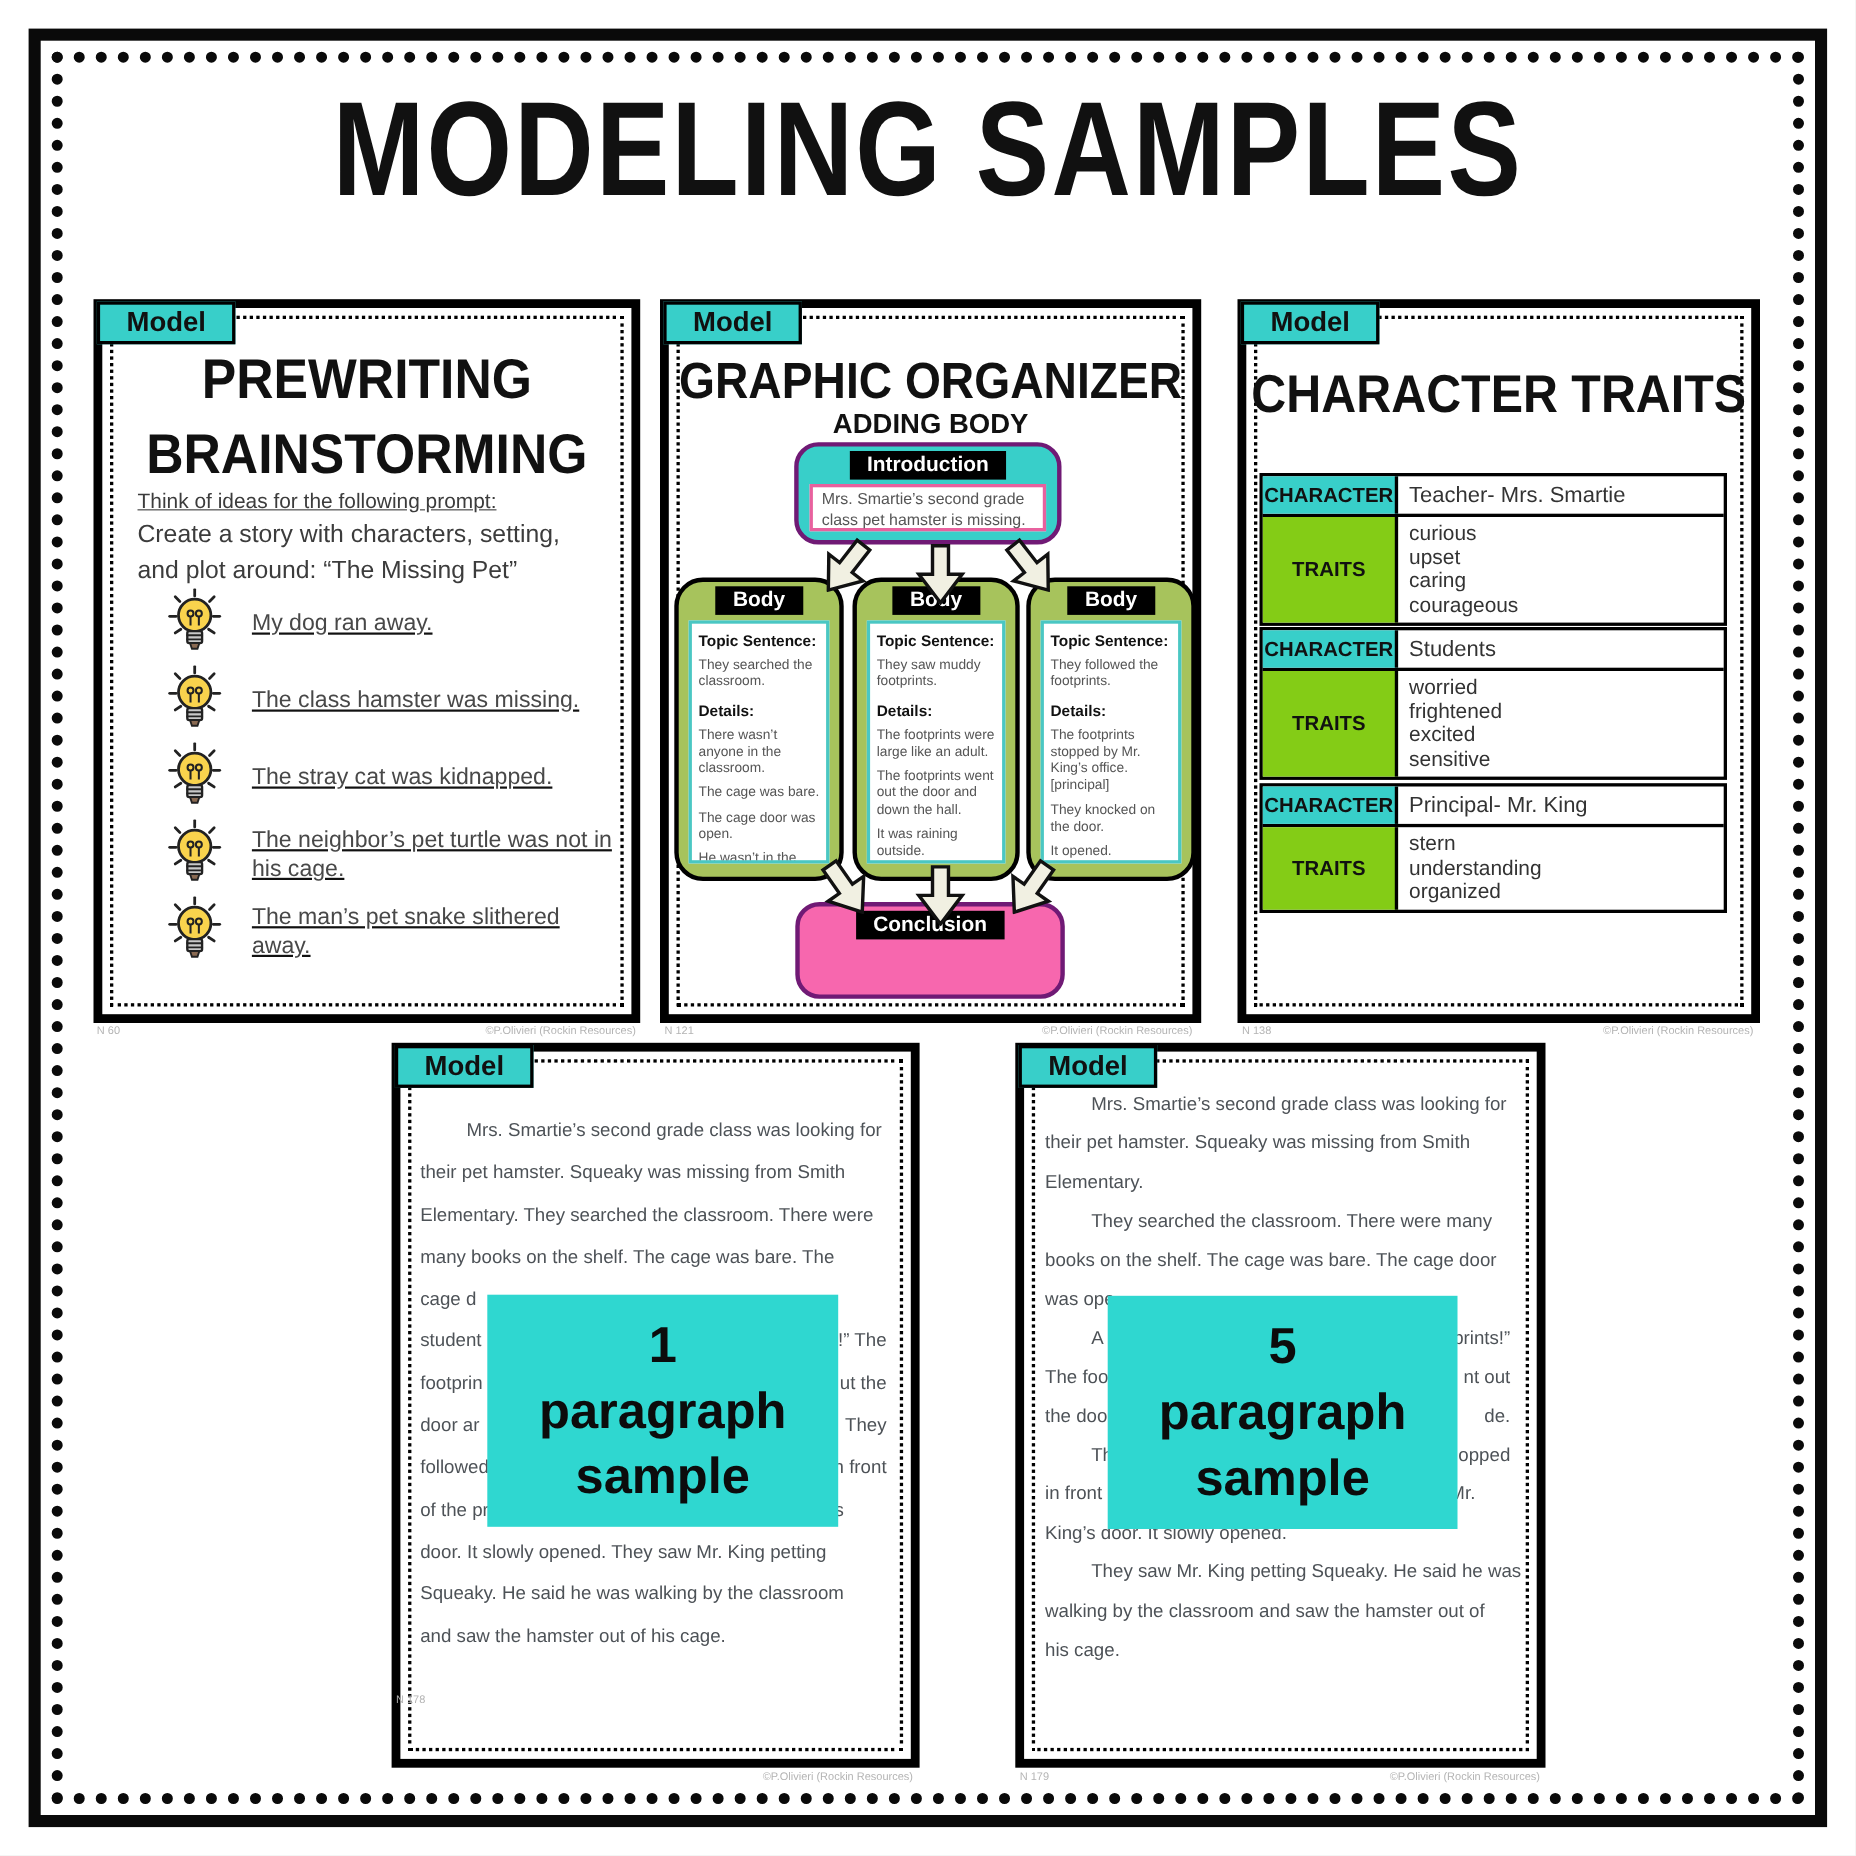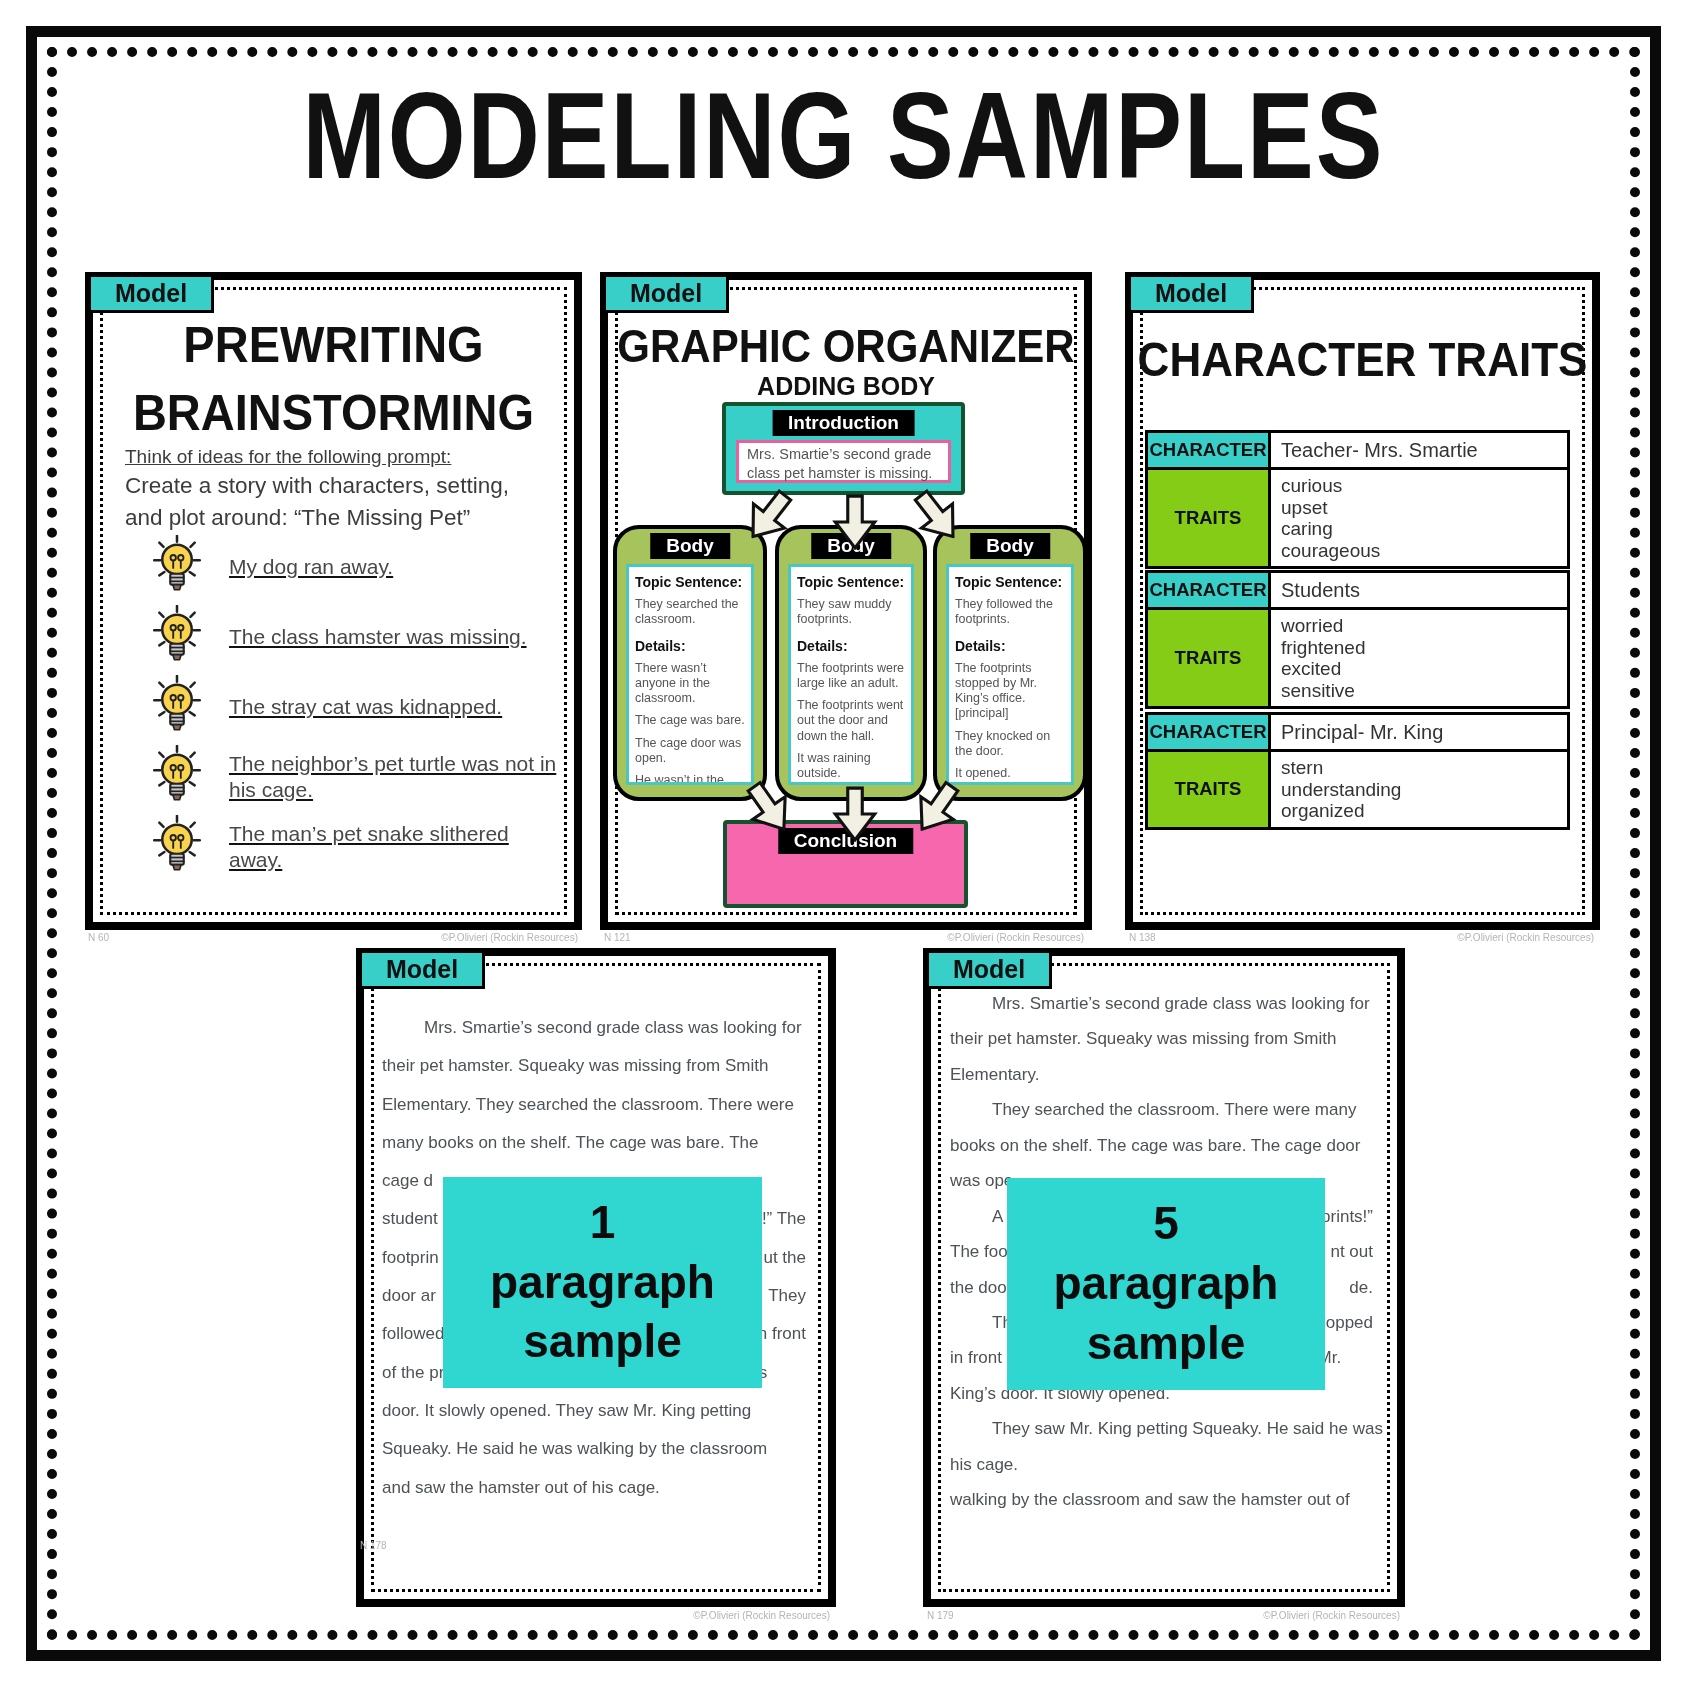--- a/index.html
+++ b/index.html
@@ -24,21 +24,21 @@
             font-size:47px;font-weight:bold;line-height:1.35;transform:scaleY(1.08);transform-origin:top center;}
   .c1-pi{position:absolute;left:32px;top:166px;font-size:19px;color:#3c3c3c;text-decoration:underline;}
   .c1-pm{position:absolute;left:32px;top:190px;font-size:22.5px;color:#3c3c3c;line-height:1.4;}
   .ideas{position:absolute;left:58px;top:252px;right:16px;text-decoration:underline;}
   .bi{display:flex;align-items:center;gap:26px;height:70px;}
   .bi-t{font-size:21px;color:#484848;line-height:1.25;}
   .bulb{flex:0 0 52px;display:flex;}
   
   .c2-title{position:absolute;top:40px;left:0;right:0;margin:0;text-align:center;font-size:42px;font-weight:bold;transform:scaleY(1.1);transform-origin:top center;}
   .c2-sub{position:absolute;top:92px;left:0;right:0;text-align:center;font-size:25px;font-weight:bold;}
-  .obox{position:absolute;border:4px solid #14532d;border-radius:4px;box-sizing:border-box;}
+  .obox{position:absolute;border:4px solid #701a75;border-radius:22px;box-sizing:border-box;}
   .intro{left:114px;top:122px;width:243px;height:93px;background:#38CFC9;}
   .blabel{position:absolute;top:4px;left:50%;transform:translateX(-50%);background:#000;color:#fff;
           font-weight:bold;font-size:19px;padding:2px 16px;white-space:nowrap;}
   .intro-in{position:absolute;left:10px;right:10px;top:34px;bottom:8px;background:#fff;border:3px solid #E8619E;
             font-size:14.5px;color:#555;padding:2px 8px;line-height:1.28;box-sizing:border-box;}
   .bodybox{position:absolute;top:245px;height:276px;background:#A7C35C;border:4px solid #000;border-radius:26px;box-sizing:border-box;}
   .b1{left:5px;width:154px;} .b2{left:167px;width:152px;} .b3{left:325px;width:154px;}
   .body-in{position:absolute;left:9px;right:9px;top:35px;bottom:12px;background:#fff;border:3px solid #4AC7C3;
            padding:7px 6px;font-size:12.5px;color:#555;line-height:1.22;box-sizing:border-box;overflow:hidden;}
   .tl{font-weight:bold;color:#111;font-size:14px;margin:0 0 6px 0;}
@@ -470,25 +470,25 @@
         </div>
       <div class="pline">
           <span class="pl">King’s door. It slowly opened.</span>
           <span class="pr"></span>
         </div>
       <div class="pline ind">
           <span class="pl">They saw Mr. King petting Squeaky. He said he was</span>
           <span class="pr"></span>
         </div>
       <div class="pline">
+          <span class="pl">walking by the classroom and saw the hamster out of</span>
+          <span class="pr"></span>
+        </div>
+      <div class="pline">
           <span class="pl">his cage.</span>
-          <span class="pr"></span>
-        </div>
-      <div class="pline">
-          <span class="pl">walking by the classroom and saw the hamster out of</span>
           <span class="pr"></span>
         </div>
     </div>
     <div class="ovl ovl5">
       <div>5</div>
       <div>paragraph</div>
       <div>sample</div>
     </div>
   </section>
 

